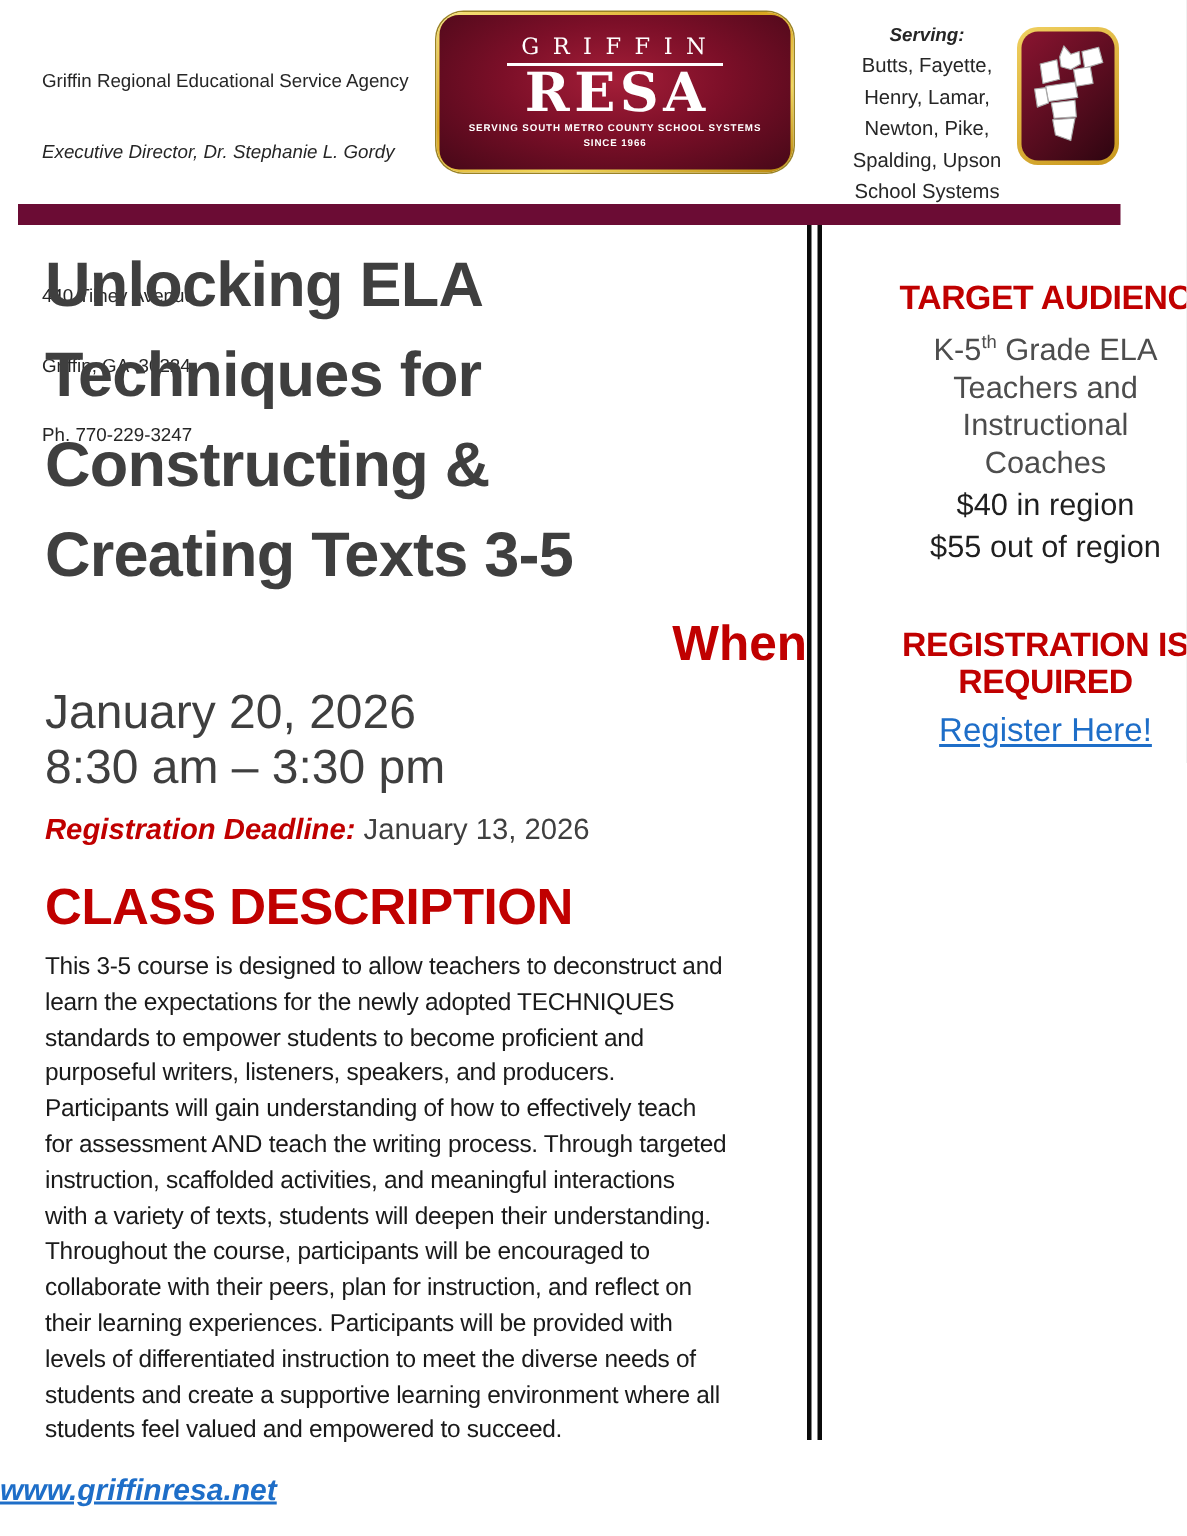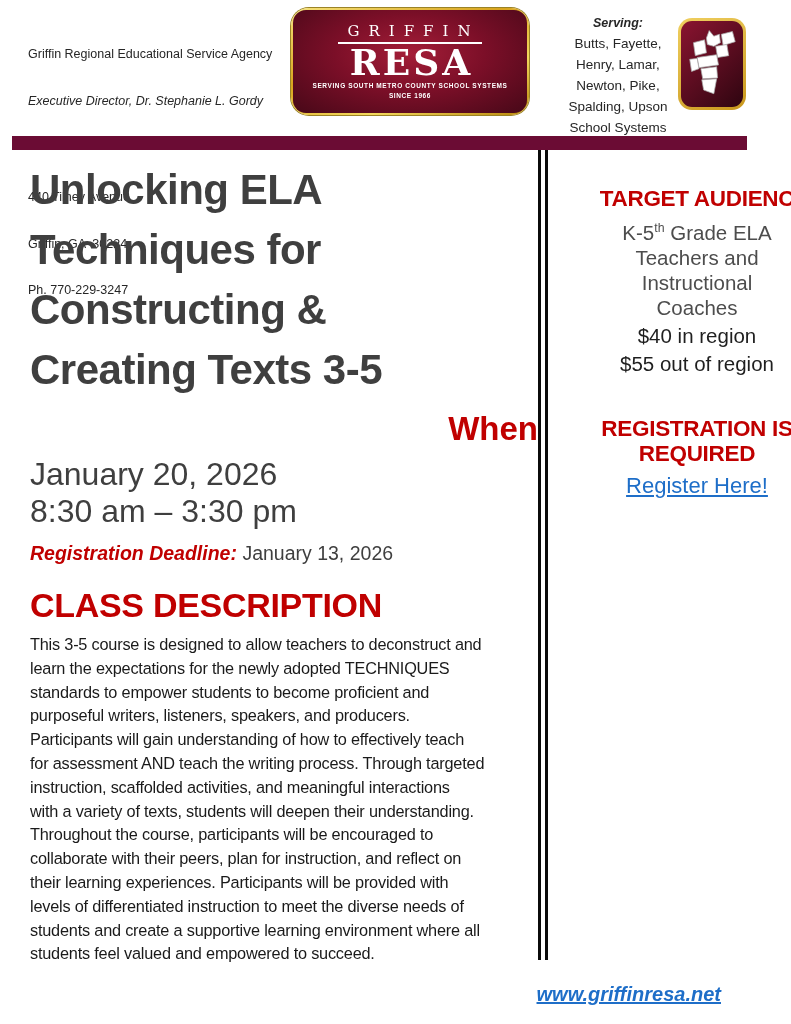--- a/index.html
+++ b/index.html
@@ -57,21 +57,21 @@
   .aud1{margin-top:4px;font-size:20.5px;color:#4d4d4d;line-height:25px;}
   .aud1 sup{font-size:60%;vertical-align:super;}
   .aud-rest{font-size:20.5px;color:#4d4d4d;line-height:25px;}
   .cost-h{margin-top:40px;}
   .costv{margin-top:2px;font-size:20.5px;color:#1f1f1f;line-height:28px;}
   .reg-h{margin-top:38px;line-height:25px;}
   .reg-link{display:inline-block;margin-top:7px;font-size:22px;color:#1E6EC8;
             text-decoration:underline;cursor:pointer;}
 
   
-  .footer{position:absolute;left:0;top:983px;width:721px;text-align:right;}
+  .footer{position:absolute;left:0;top:983px;width:721px;text-align:left;}
   .site-link{font-size:20px;font-weight:700;font-style:italic;color:#1E6EC8;
              text-decoration:underline;cursor:pointer;}
 </style>
 </head>
 <body>
 
 <div class="page">
 
   <div class="hdr-left">
     <div>Griffin Regional Educational Service Agency</div>

